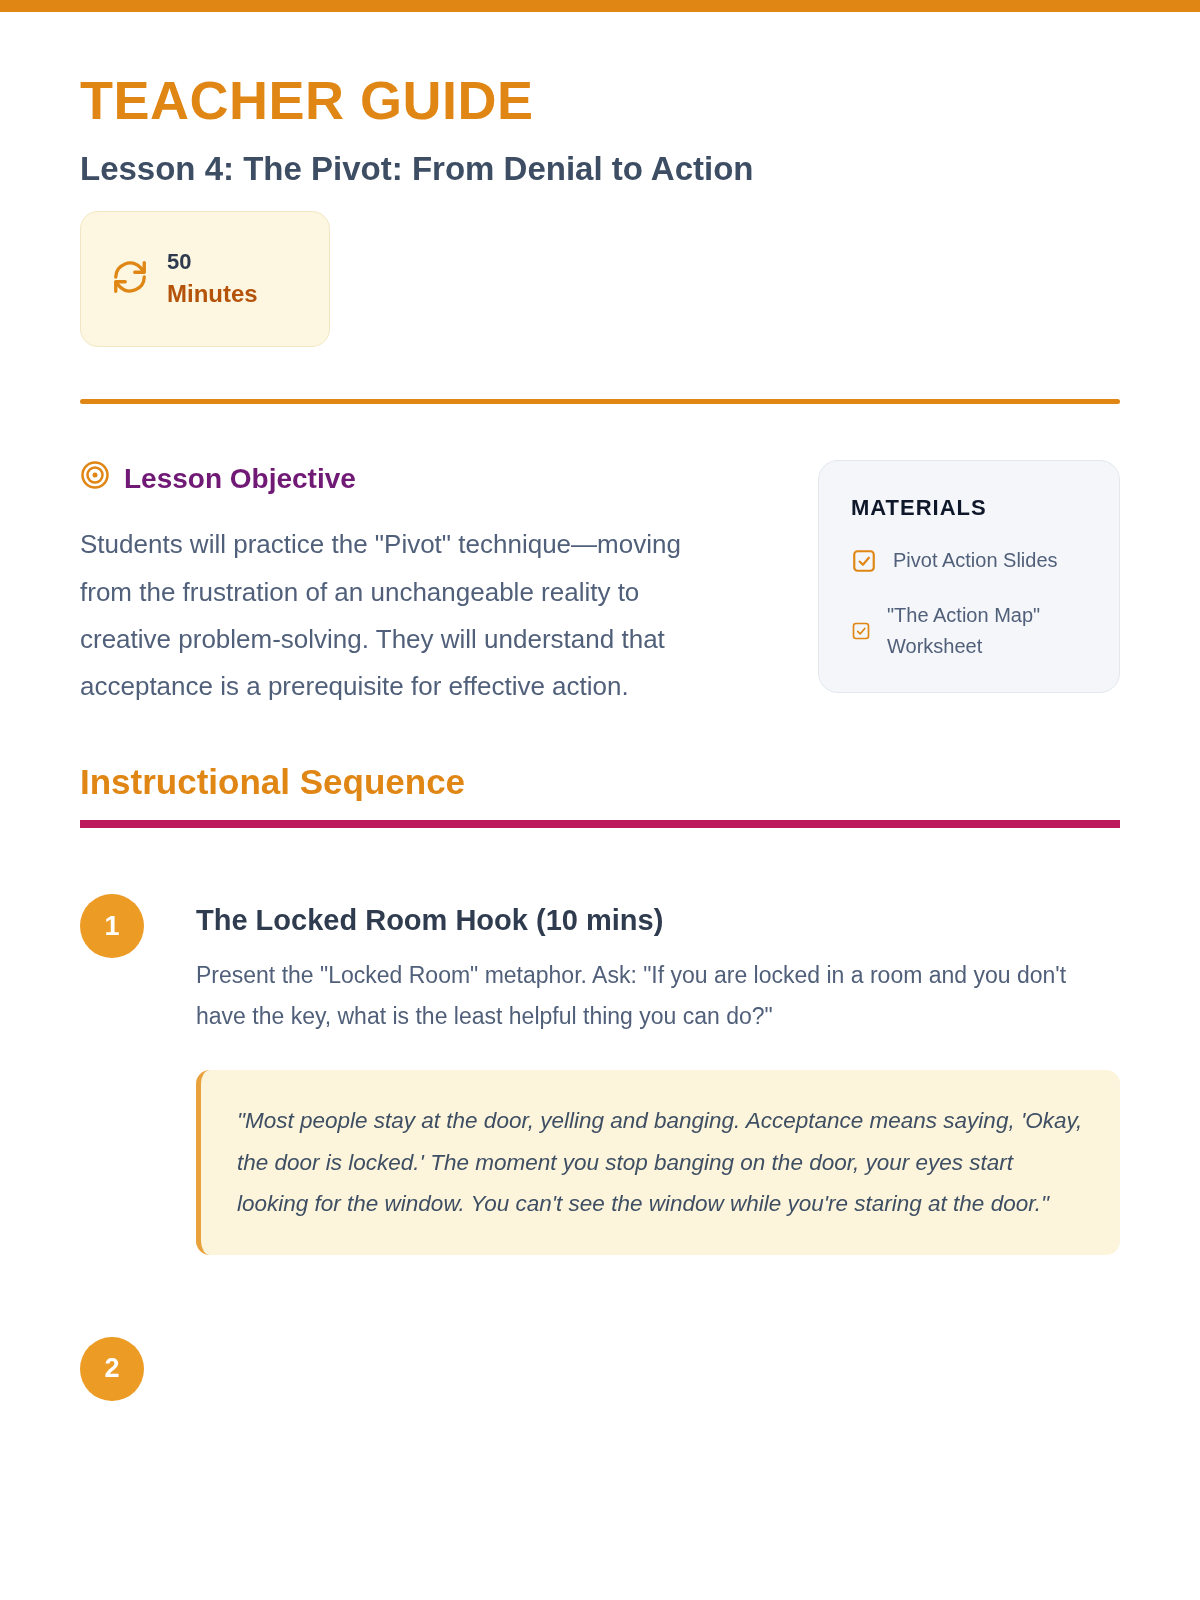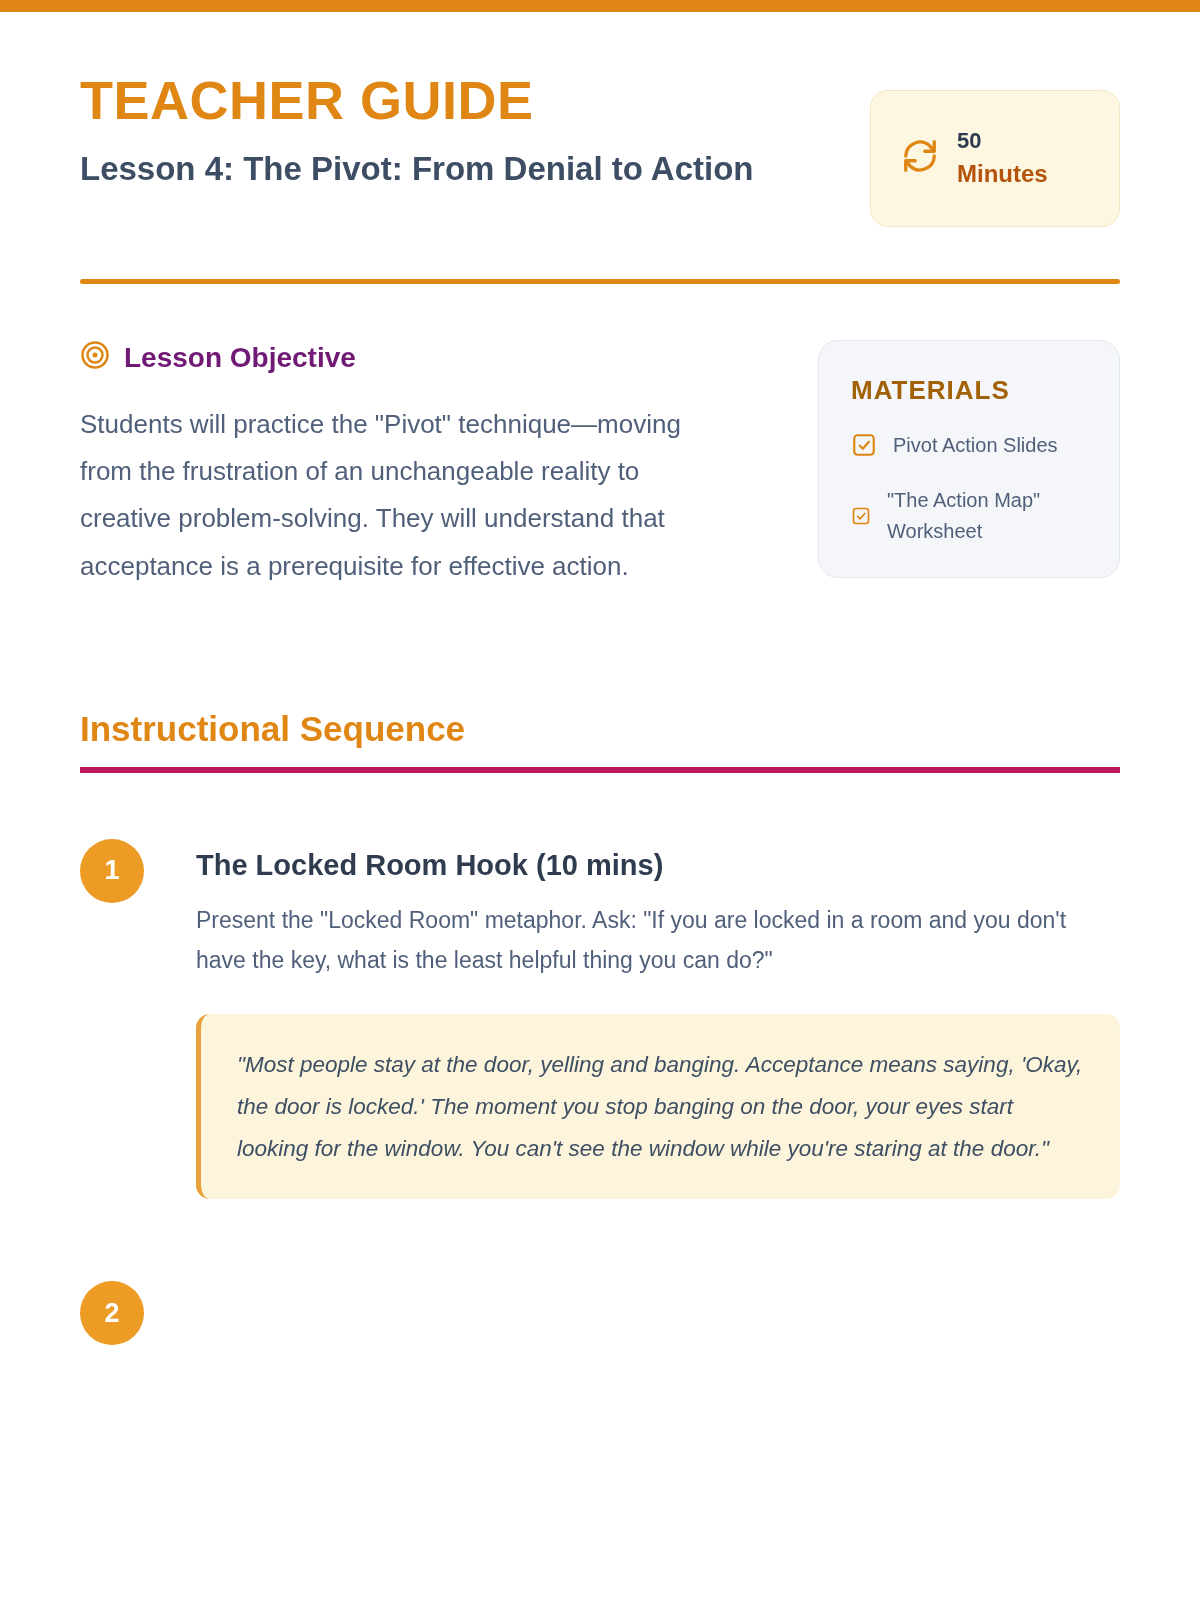--- a/index.html
+++ b/index.html
@@ -18,20 +18,21 @@
   .page {
     padding: 0 80px;
   }
 
   
   .header-row {
     margin-top: 60px;
     display: flex;
     justify-content: space-between;
     align-items: flex-start;
+    flex-direction: column;
   }
   .title-block { max-width: 700px; }
   .guide-title {
     font-size: 54px;
     font-weight: bold;
     color: #E08614;
     letter-spacing: 0.5px;
     line-height: 1.05;
   }
   .lesson-title {
@@ -97,44 +98,44 @@
   }
   .materials-card {
     width: 302px;
     flex-shrink: 0;
     background: #F4F6F9;
     border: 1px solid #E3E8EF;
     border-radius: 20px;
     padding: 34px 28px 30px 32px;
   }
   .materials-heading {
-    font-size: 26px;
+    font-size: 22px;
     font-weight: bold;
     letter-spacing: 1px;
-    color: #a16207;
+    color: #0f172a;
   }
   .material-item {
     margin-top: 24px;
     display: flex;
     align-items: center;
     gap: 16px;
     font-size: 20px;
     line-height: 1.55;
     color: #51607A;
   }
   .material-item .icon { flex-shrink: 0; display: flex; }
 
   
   .sequence-heading {
-    margin-top: 119px;
+    margin-top: 52px;
     font-size: 35px;
     font-weight: bold;
     color: #E08614;
     padding-bottom: 18px;
-    border-bottom: 6px solid #be185d;
+    border-bottom: 8px solid #be185d;
   }
   .step {
     display: flex;
     gap: 52px;
     align-items: flex-start;
   }
   .step-1 { margin-top: 66px; }
   .step-2 { margin-top: 82px; }
   .step-badge {
     width: 64px;

